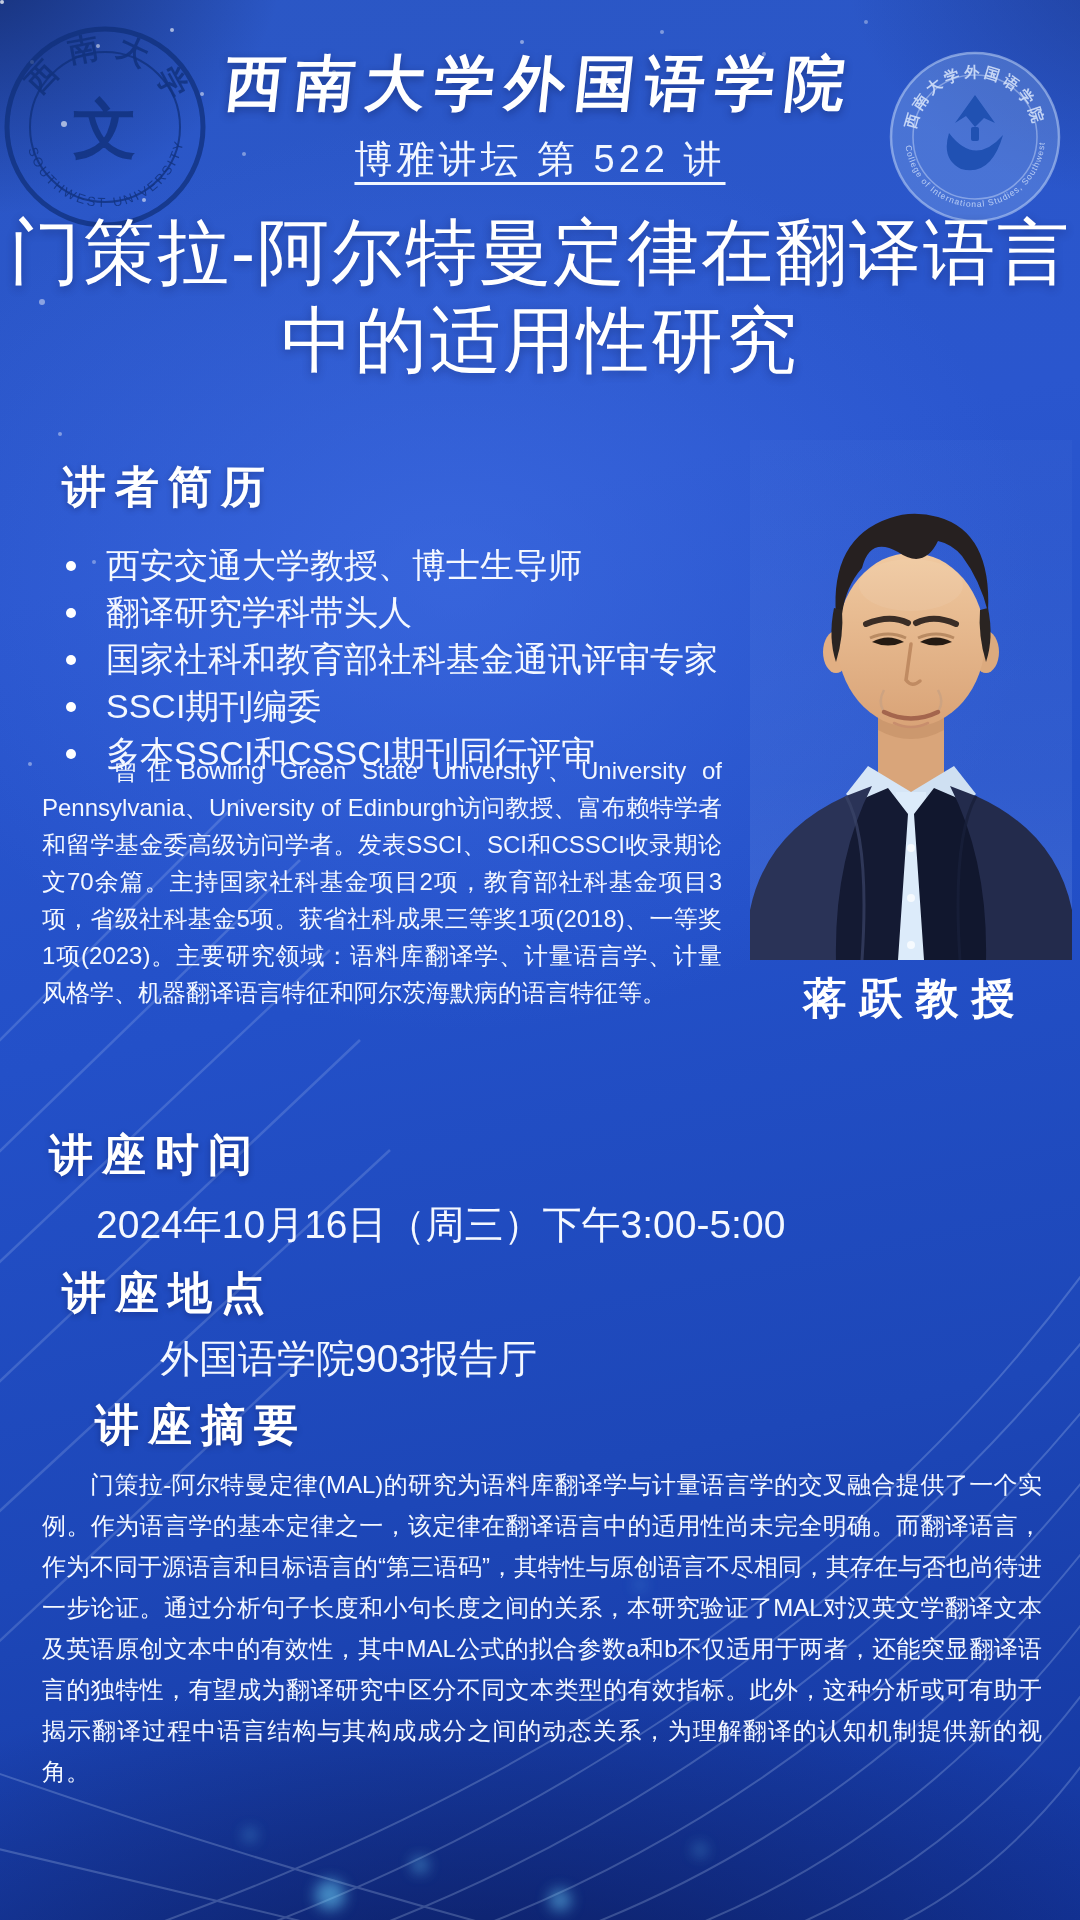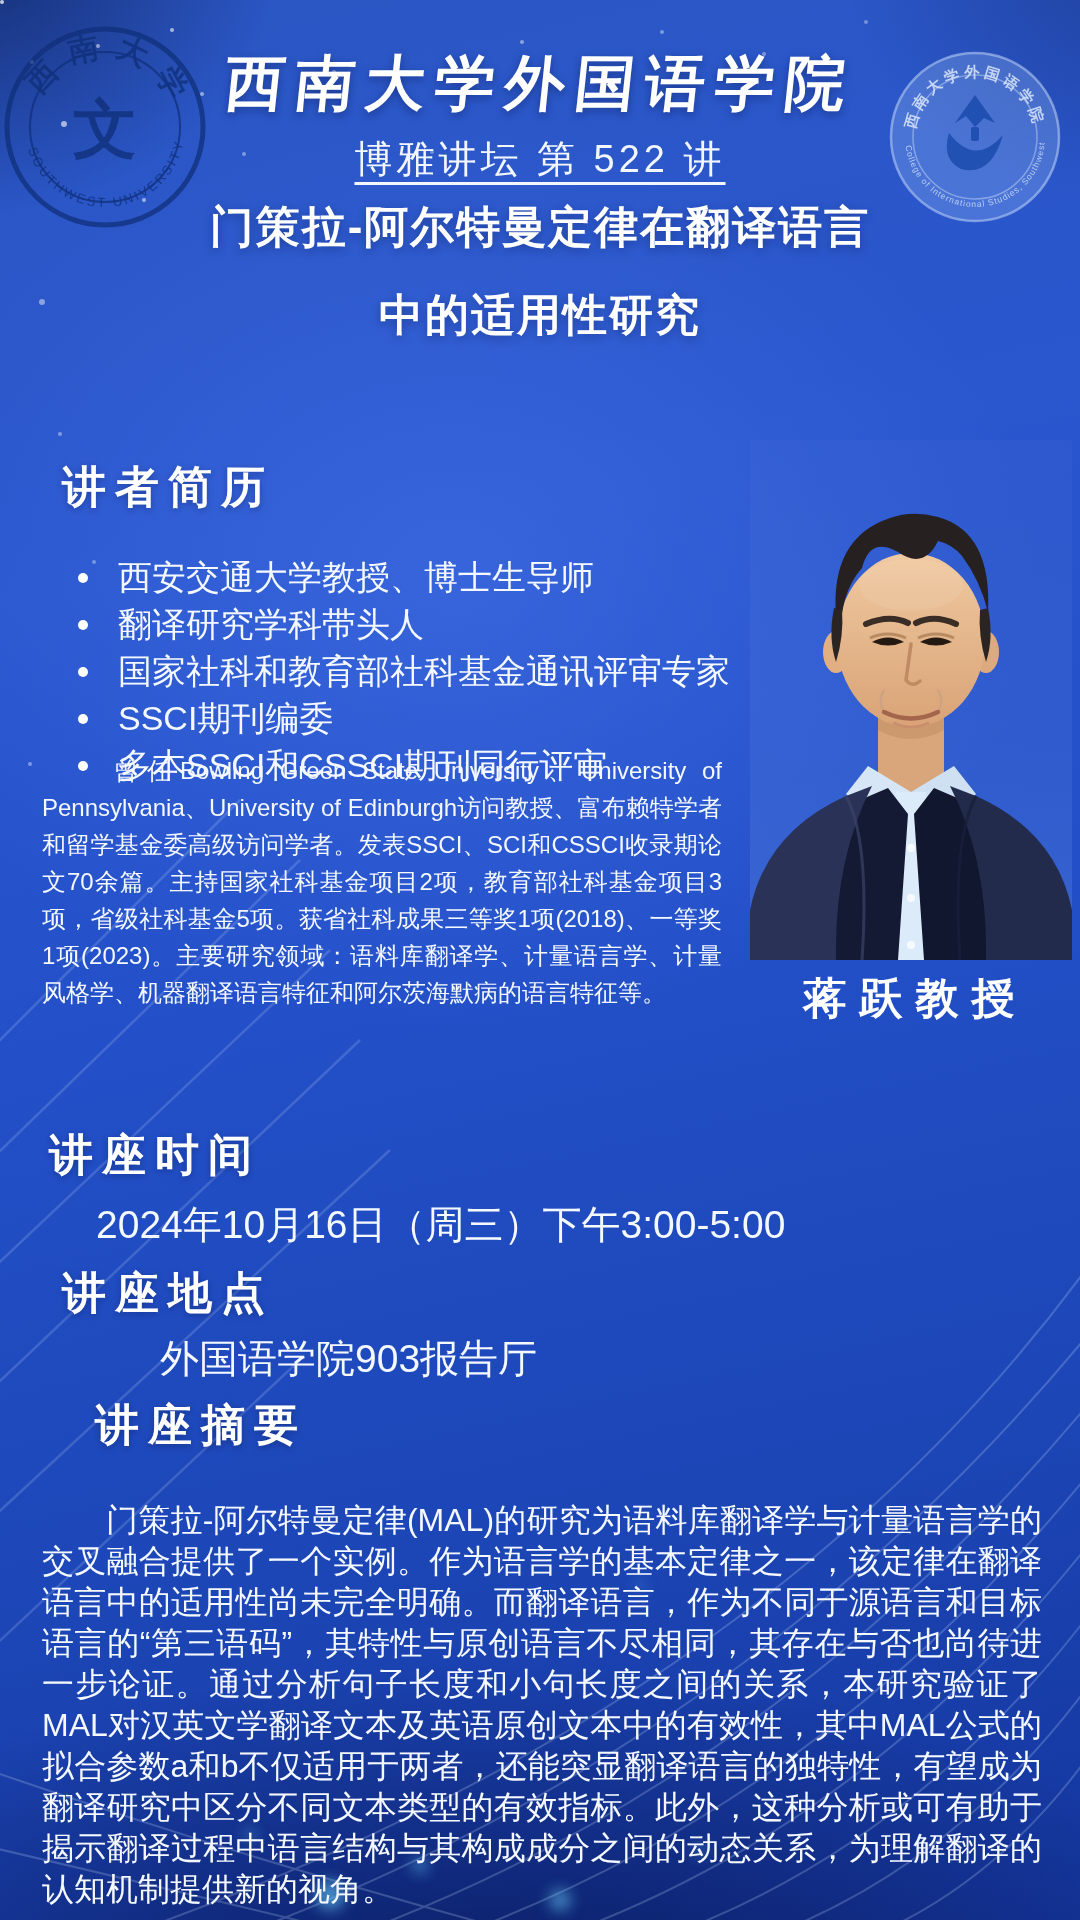--- a/index.html
+++ b/index.html
@@ -22,28 +22,28 @@
     letter-spacing:10px;text-shadow:0 3px 8px rgba(0,10,50,.35);
   }
   .series-line{
     top:134px;left:0;width:100%;text-align:center;font-size:38px;letter-spacing:4px;
     text-decoration:underline;text-underline-offset:10px;text-decoration-thickness:3px;
     color:#f2f7ff;
   }
   .logo{opacity:.9;}
   
   .main-title{
-    top:183px;left:0;width:100%;text-align:center;
-    font-size:44px;font-weight:bold;line-height:88px;letter-spacing:2px;
+    top:208px;left:0;width:100%;text-align:center;
+    font-size:72px;font-weight:normal;line-height:88px;letter-spacing:2px;
     text-shadow:0 3px 10px rgba(0,10,50,.30);
   }
   
   .sec-head{font-size:44px;font-weight:bold;letter-spacing:9px;text-shadow:0 2px 6px rgba(0,10,50,.3);}
   
-  .bullets{top:548px;left:66px;width:700px;list-style:none;margin:12px;padding:0;}
+  .bullets{top:548px;left:66px;width:700px;list-style:none;margin:0;padding:0;}
   .bullets li{font-size:34px;line-height:34px;margin-bottom:13px;color:#f4f8ff;white-space:nowrap;}
   .bullet-dot{display:inline-block;width:10px;height:10px;border-radius:50%;background:#ffffff;
     margin-right:30px;vertical-align:6px;}
   
   .bio{
     top:752px;left:42px;width:680px;font-size:24px;line-height:37px;
     text-align:justify;text-indent:3em;color:#f4f8ff;
   }
   
   .photo{
@@ -54,22 +54,22 @@
     top:970px;left:742px;width:334px;text-align:center;
     font-size:43px;font-weight:bold;letter-spacing:13px;text-indent:13px;
   }
   
   .h-time{top:1126px;left:49px;}
   .v-time{top:1198px;left:96px;font-size:39px;color:#f4f8ff;}
   .h-place{top:1264px;left:62px;}
   .v-place{top:1332px;left:160px;font-size:39px;color:#f4f8ff;}
   .h-abs{top:1396px;left:62px;margin-left:33px;}
   .abstract{
-    top:1464px;left:42px;width:1000px;font-size:32px;line-height:41px;
-    text-align:justify;text-indent:2em;color:#f4f8ff;margin-top:36px;
+    top:1464px;left:42px;width:1000px;font-size:24px;line-height:41px;
+    text-align:justify;text-indent:2em;color:#f4f8ff;
   }
   .deco{pointer-events:none;}
   .dots{top:0;left:0;width:4px;height:4px;border-radius:50%;background:rgba(255,255,255,.75);
     box-shadow:
       30px 60px 0 0 rgba(255,255,255,.55), 62px 122px 0 1px rgba(255,255,255,.6),
       96px 44px 0 0 rgba(255,255,255,.5), 142px 198px 0 0 rgba(255,255,255,.55),
       40px 300px 0 1px rgba(255,255,255,.45), 200px 92px 0 0 rgba(255,255,255,.5),
       170px 28px 0 0 rgba(255,255,255,.6), 242px 152px 0 0 rgba(255,255,255,.4),
       332px 70px 0 0 rgba(255,255,255,.5), 520px 40px 0 0 rgba(255,255,255,.45),
       602px 92px 0 0 rgba(255,255,255,.5), 762px 52px 0 0 rgba(255,255,255,.4),

